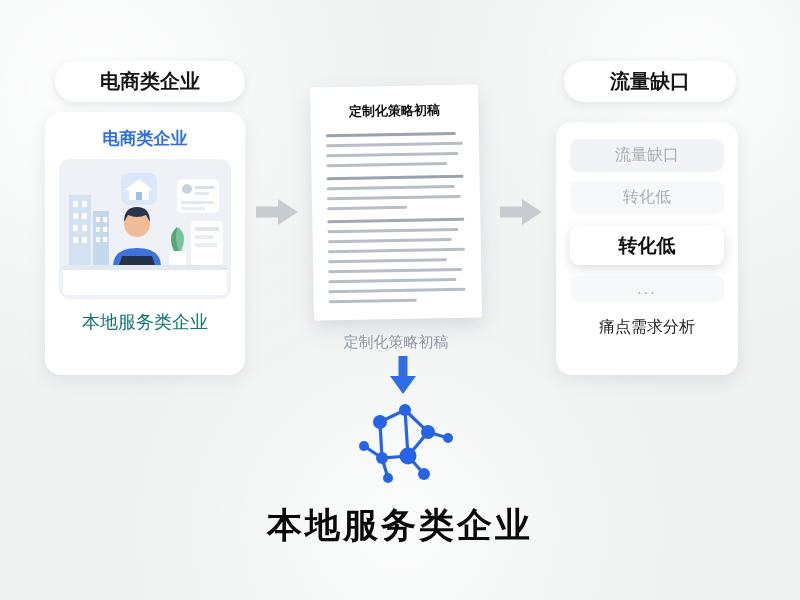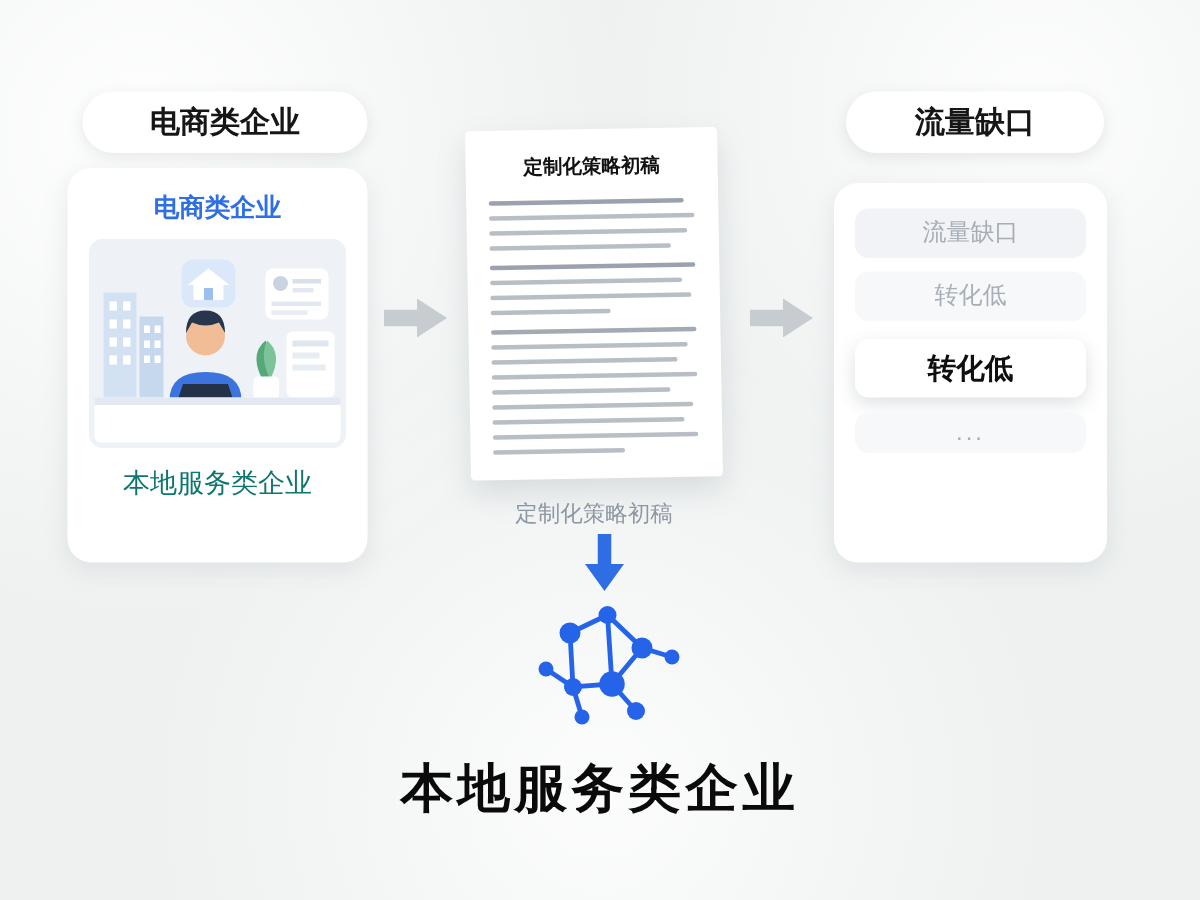--- a/index.html
+++ b/index.html
@@ -185,20 +185,21 @@
     </div>
     <div class="pp-item pp-2">
       <span>转化低</span>
     </div>
     <div class="pp-item pp-3">
       <span>转化低</span>
     </div>
     <div class="pp-item pp-4">
       <span>...</span>
     </div>
+    <div class="pp-caption">痛点需求分析</div>
   </div>
 
   <div class="arrow-down">
     <svg width="26" height="38" viewBox="0 0 26 38">
         <path d="M8.5 0 H17.5 V20 H26 L13 38 L0 20 H8.5 Z" fill="#2e6de3"></path>
       </svg>
   </div>
 
   <div class="network">
     <svg width="122" height="96" viewBox="0 0 122 96">

